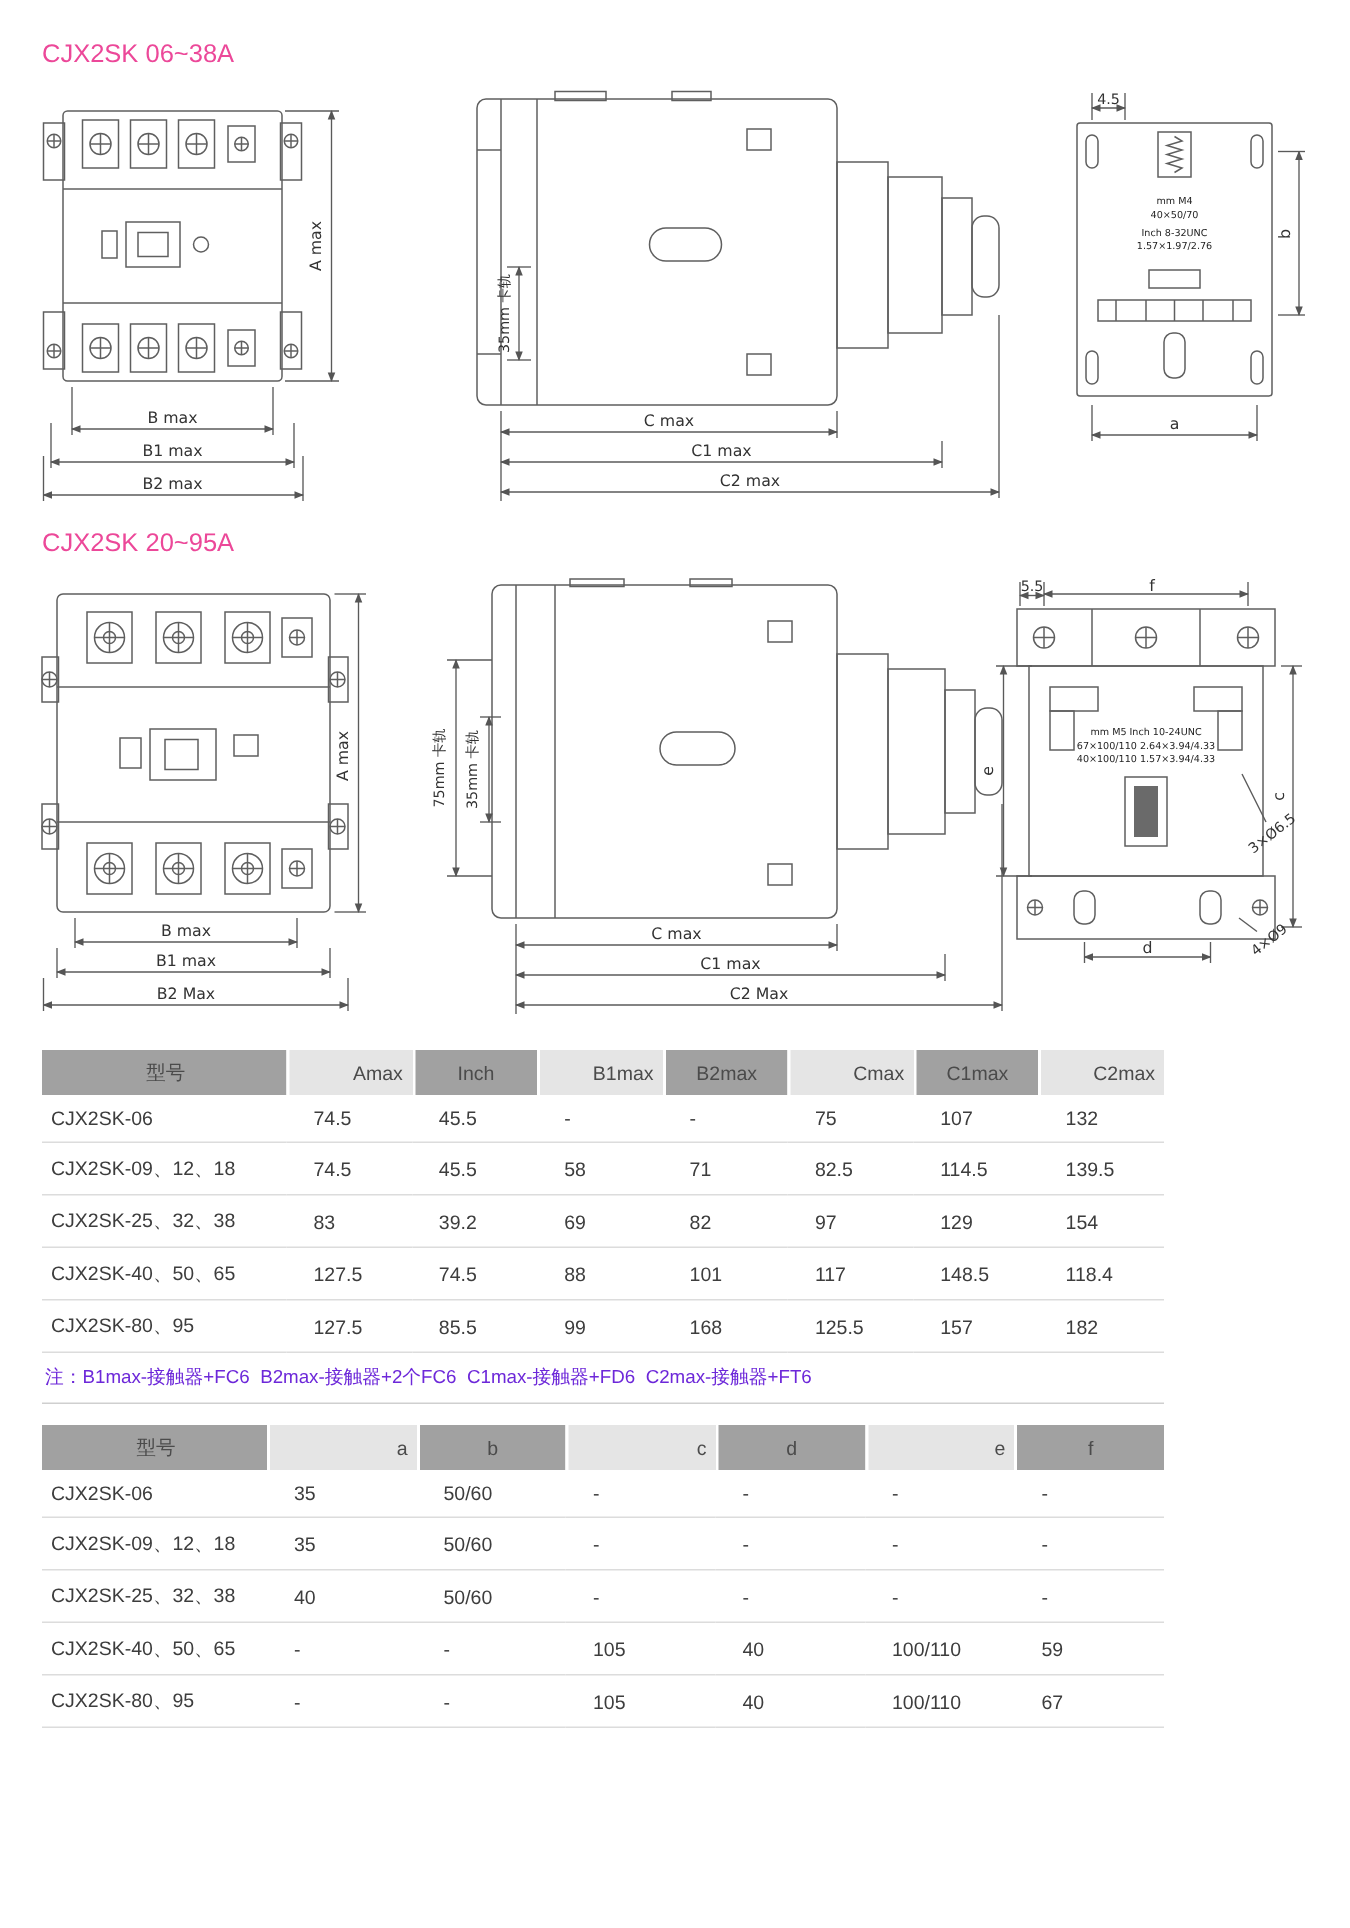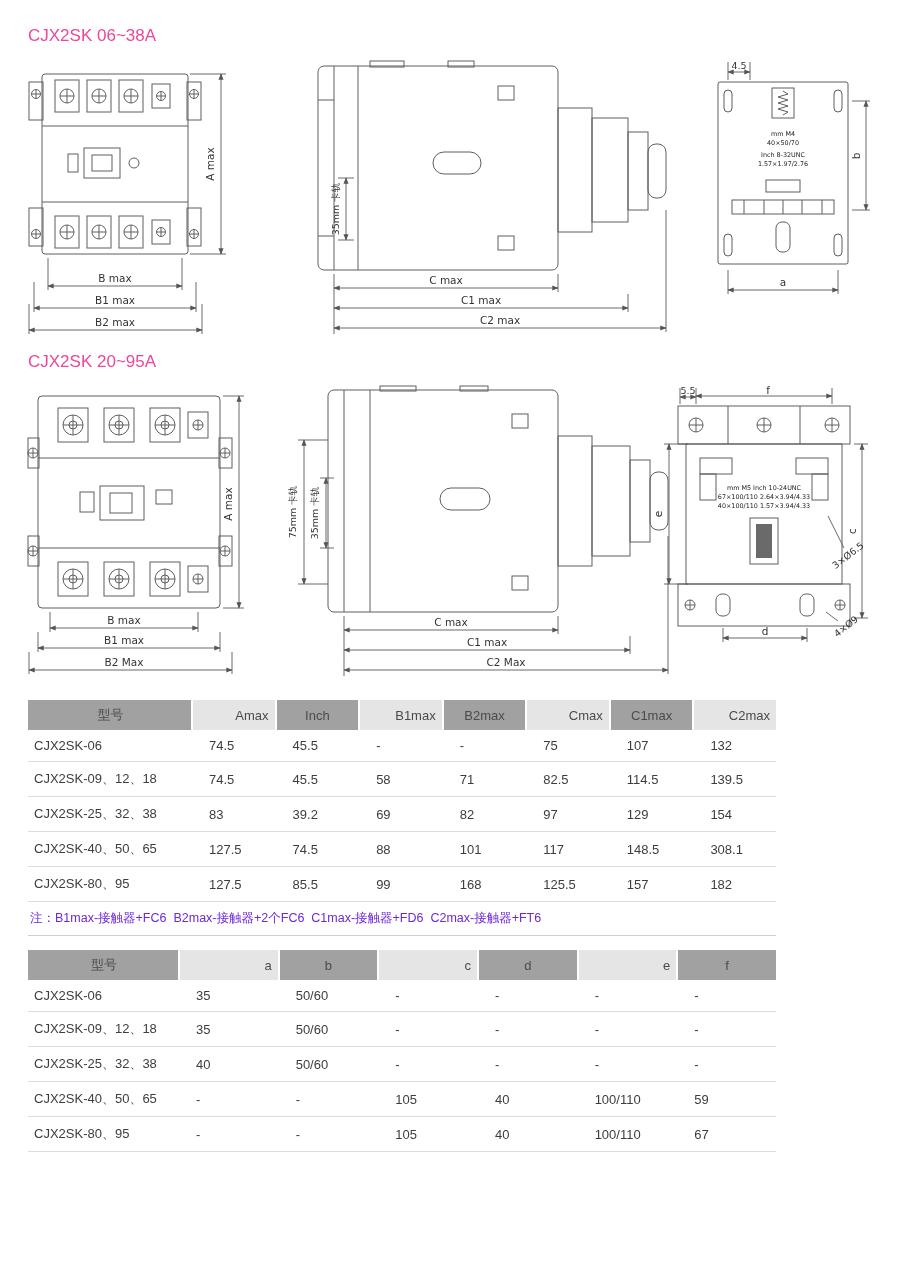--- a/index.html
+++ b/index.html
@@ -399,21 +399,21 @@
         <td>154</td>
       </tr>
       <tr>
         <td class="model">CJX2SK-40、50、65</td>
         <td>127.5</td>
         <td>74.5</td>
         <td>88</td>
         <td>101</td>
         <td>117</td>
         <td>148.5</td>
-        <td>308.1</td>
+        <td>118.4</td>
       </tr>
       <tr>
         <td class="model">CJX2SK-80、95</td>
         <td>127.5</td>
         <td>85.5</td>
         <td>99</td>
         <td>168</td>
         <td>125.5</td>
         <td>157</td>
         <td>182</td>

